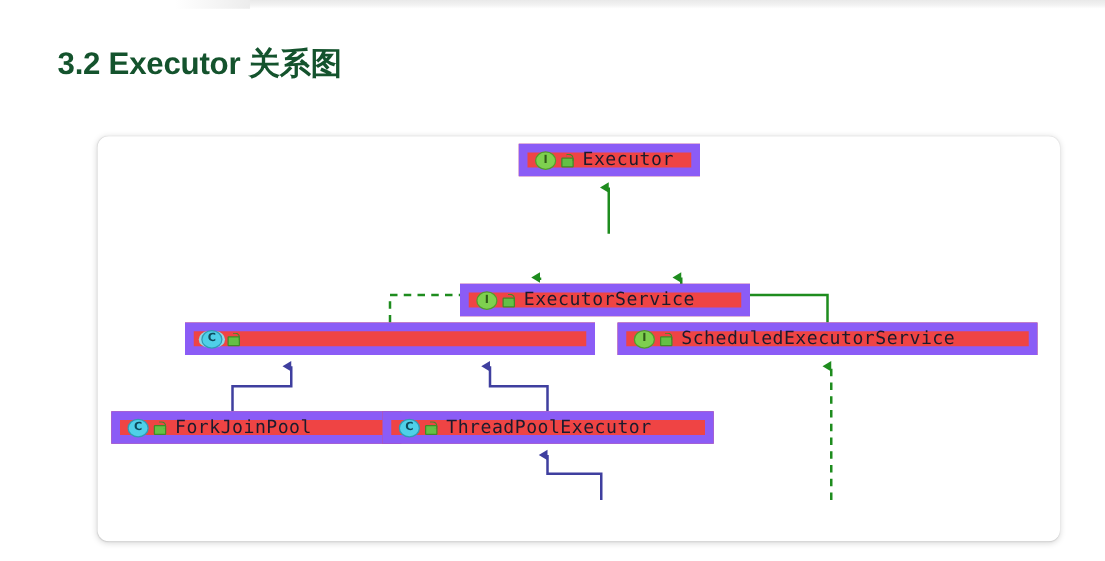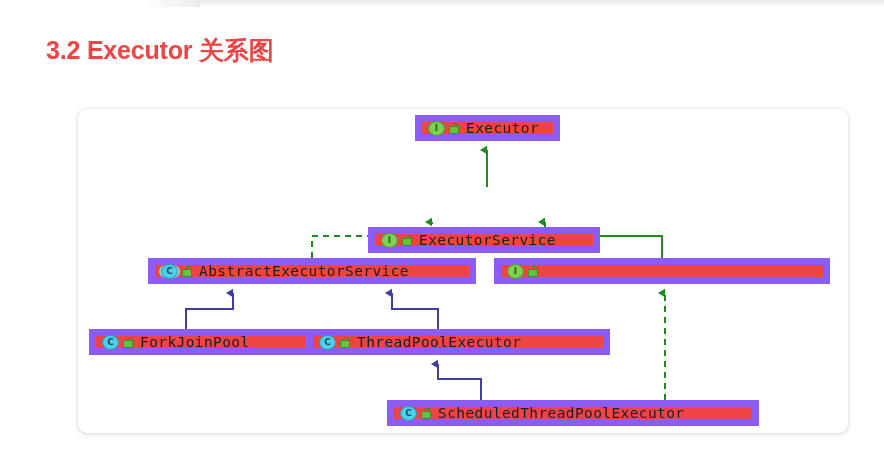--- a/index.html
+++ b/index.html
@@ -33,21 +33,21 @@
     height: 7px;
     background: linear-gradient(to right, #ffffff 0%, #ececec 100%);
   }
 
   .page-title {
     position: absolute;
     left: 46px;
     top: 34px;
     font-size: 25px;
     font-weight: bold;
-    color: #ef4444;
+    color: #14532d;
     letter-spacing: -0.2px;
     white-space: nowrap;
   }
 
   
   .diagram-card {
     position: absolute;
     left: 78px;
     top: 109px;
     width: 770px;
@@ -231,39 +231,34 @@
 
   <div class="node" style="left:368px; top:187px; width:232px;margin-top:40px;">
     <span class="ico-iface"></span>
     <span class="ico-lock"></span>
     <span class="node-label">ExecutorService</span>
   </div>
 
   <div class="node" style="left:148px; top:258px; width:328px;">
     <span class="ico-class abstract"></span>
     <span class="ico-lock"></span>
-    <span class="node-label">AbstractExecutorService</span>
   </div>
 
   <div class="node" style="left:494px; top:258px; width:336px;">
     <span class="ico-iface"></span>
     <span class="ico-lock"></span>
+    <span class="node-label">ScheduledExecutorService</span>
   </div>
 
   <div class="node" style="left:89px; top:329px; width:232px;">
     <span class="ico-class"></span>
     <span class="ico-lock"></span>
     <span class="node-label">ForkJoinPool</span>
   </div>
 
-  <div class="node" style="left:306px; top:329px; width:304px;">
+  <div class="node" style="left:306px; top:329px; width:265px;">
     <span class="ico-class"></span>
     <span class="ico-lock"></span>
     <span class="node-label">ThreadPoolExecutor</span>
   </div>
 
-  <div class="node" style="left:387px; top:400px; width:372px;">
-    <span class="ico-class"></span>
-    <span class="ico-lock"></span>
-    <span class="node-label">ScheduledThreadPoolExecutor</span>
-  </div>
 
 </div>
 
 </body></html>

